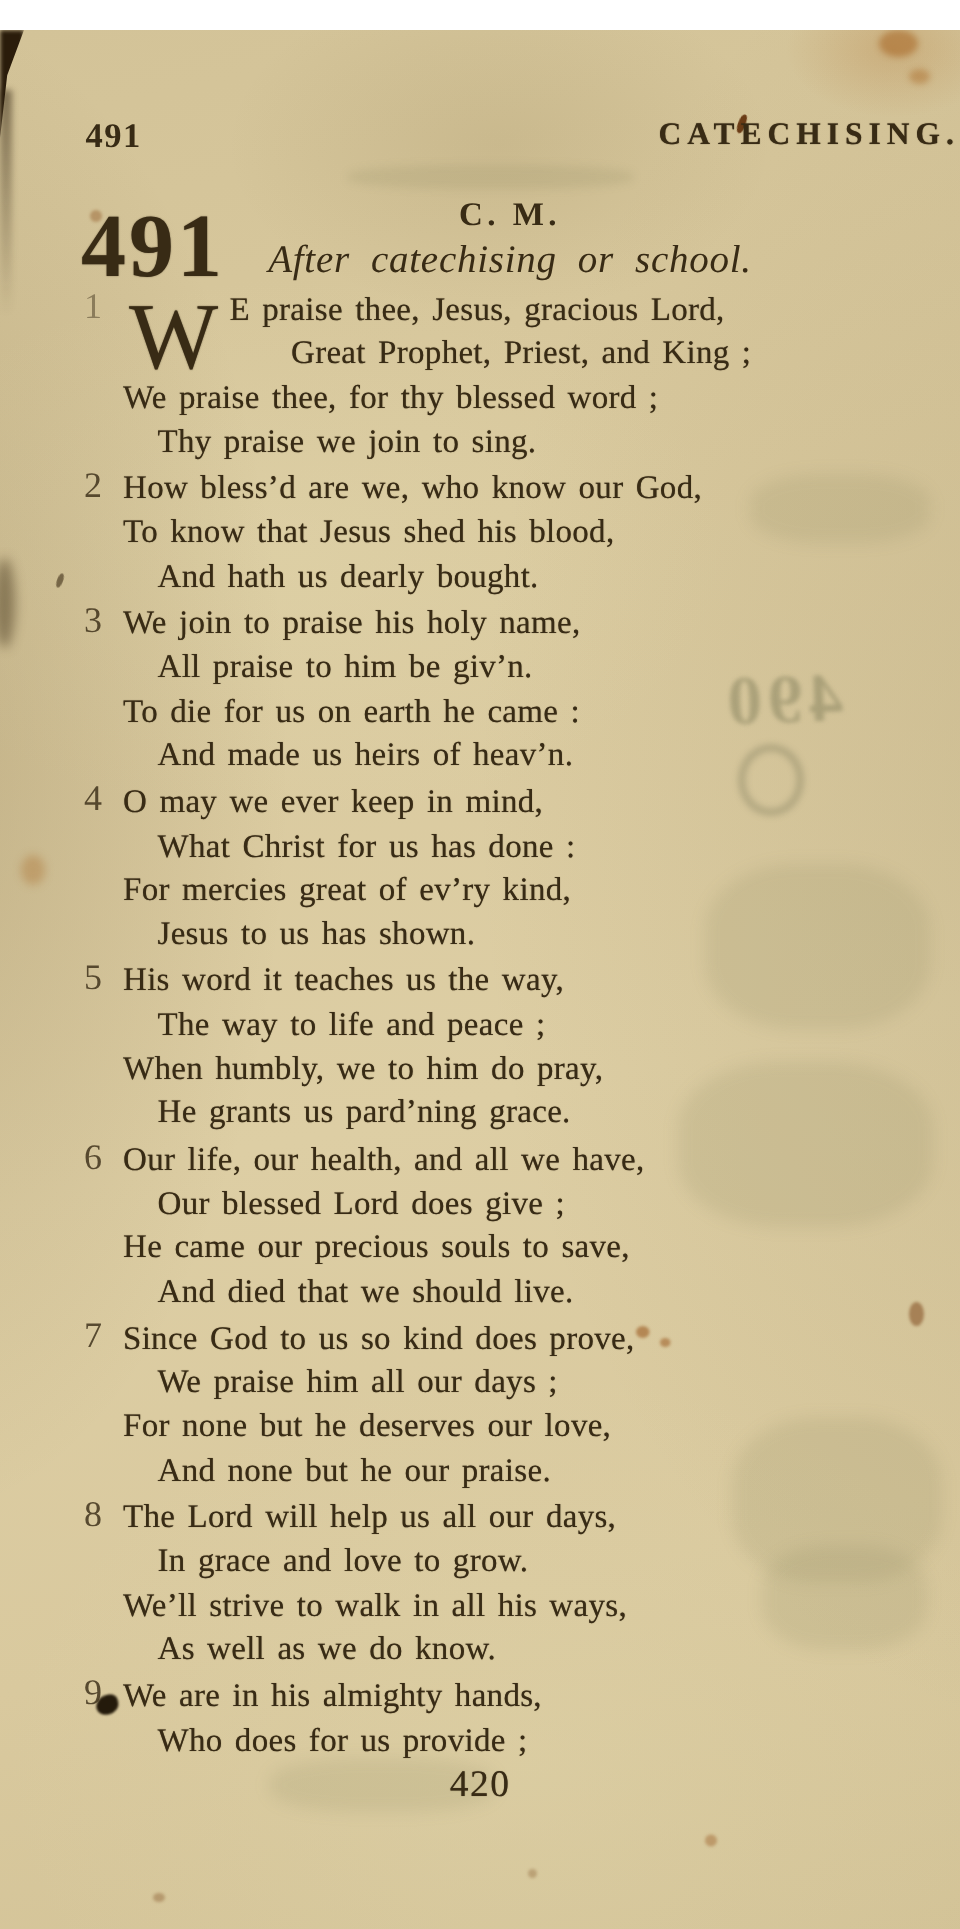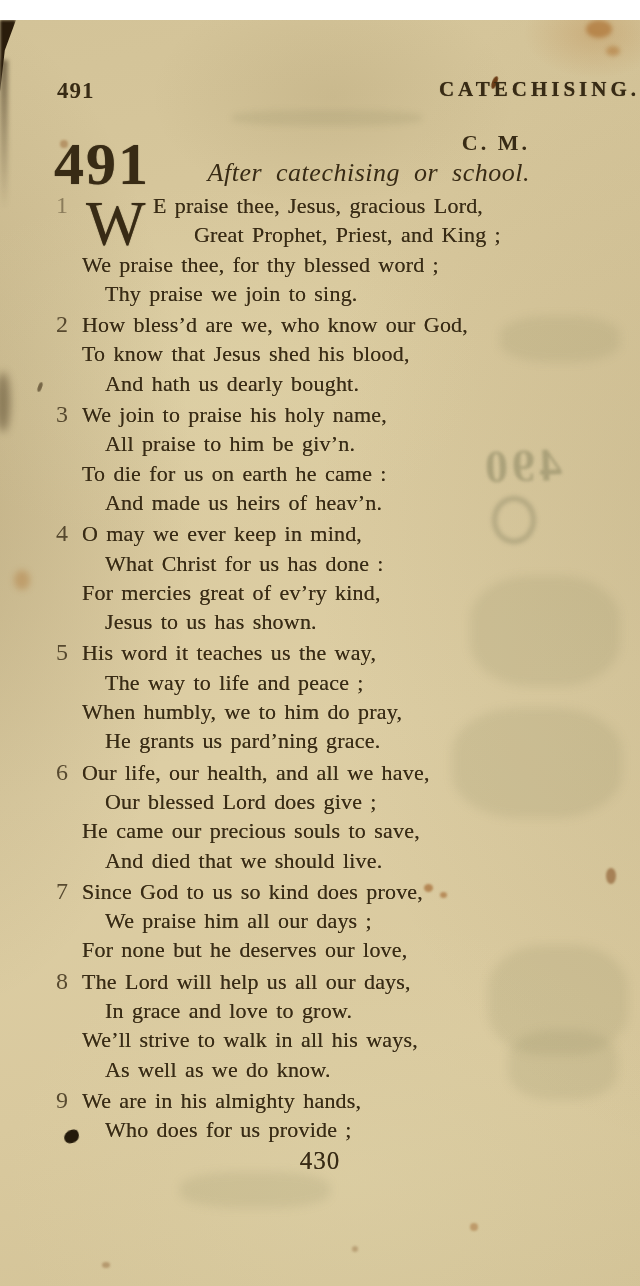--- a/index.html
+++ b/index.html
@@ -20,21 +20,21 @@
   }
   
   .running-head{position:absolute;top:57px;left:0;width:640px;}
   .rh-num{position:absolute;left:57px;top:1px;font-size:23px;font-weight:bold;letter-spacing:1px;}
   .rh-title{display:block;text-align:right;font-size:21px;font-weight:bold;letter-spacing:4px;padding-left:10px;
             text-shadow:0 0 .7px rgba(56,43,21,.8);}
   
   .hymn-head{position:absolute;top:110px;left:0;width:640px;}
   .hymn-num{position:absolute;left:54px;top:4px;font-size:60px;font-weight:bold;letter-spacing:2px;line-height:1;
             text-shadow:0 0 1px rgba(46,34,16,.6);}
-  .head-center{position:absolute;left:150px;top:0;width:380px;text-align:right;}
+  .head-center{position:absolute;left:150px;top:0;width:380px;text-align:center;}
   .meter{font-size:22px;font-weight:bold;letter-spacing:3px;}
   .subtitle{font-style:italic;font-size:26px;margin-top:2px;letter-spacing:.5px;word-spacing:7px;font-family:Liberation Serif, serif;}
   
   .hymn-body{position:absolute;left:82px;top:171px;width:540px;}
   .line{white-space:nowrap;line-height:29.3px;font-size:22px;letter-spacing:.2px;word-spacing:2.5px;
         text-shadow:0 0 .6px rgba(56,43,21,.7);}
   .indent{padding-left:23px;}
   .verse{position:relative;margin:0 0 2px 0;}
   .vnum{position:absolute;left:-26px;top:1px;font-size:24px;opacity:.8;}
   .vnum-faint{opacity:.45;}
@@ -167,32 +167,33 @@
       <div class="line indent">Our blessed Lord does give ;</div>
       <div class="line">He came our precious souls to save,</div>
       <div class="line indent">And died that we should live.</div>
     </div>
 
     <div class="verse">
       <span class="vnum">7</span>
       <div class="line">Since God to us so kind does prove,</div>
       <div class="line indent">We praise him all our days ;</div>
       <div class="line">For none but he deserves our love,</div>
+      <div class="line indent">And none but he our praise.</div>
     </div>
 
     <div class="verse">
       <span class="vnum">8</span>
       <div class="line">The Lord will help us all our days,</div>
       <div class="line indent">In grace and love to grow.</div>
       <div class="line">We’ll strive to walk in all his ways,</div>
       <div class="line indent">As well as we do know.</div>
     </div>
 
     <div class="verse">
       <span class="vnum">9</span>
       <div class="line">We are in his almighty hands,</div>
       <div class="line indent">Who does for us provide ;</div>
     </div>
 
-    <div class="page-number">430</div>
+    <div class="page-number">420</div>
   </div>
 
 </div>
 
 </body></html>

